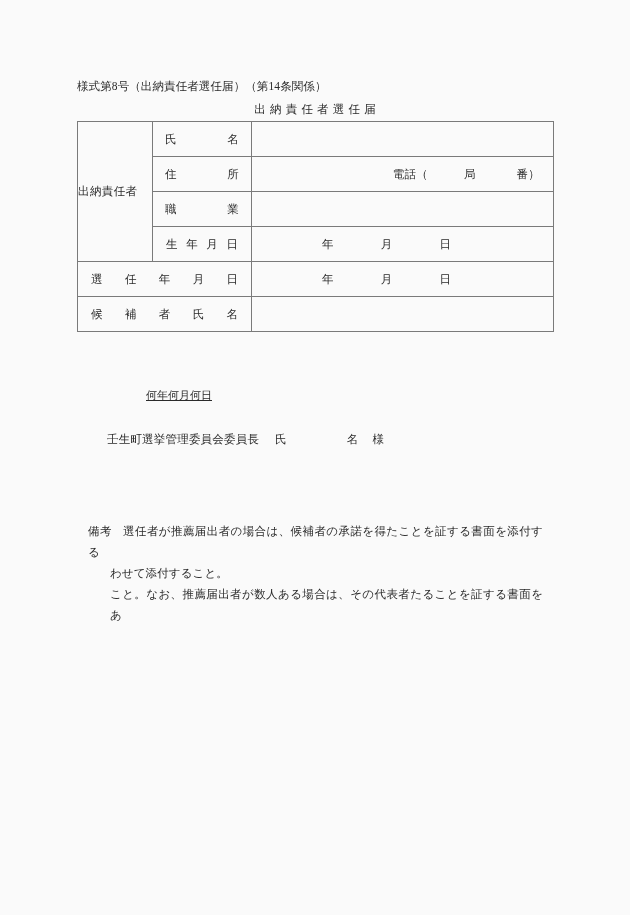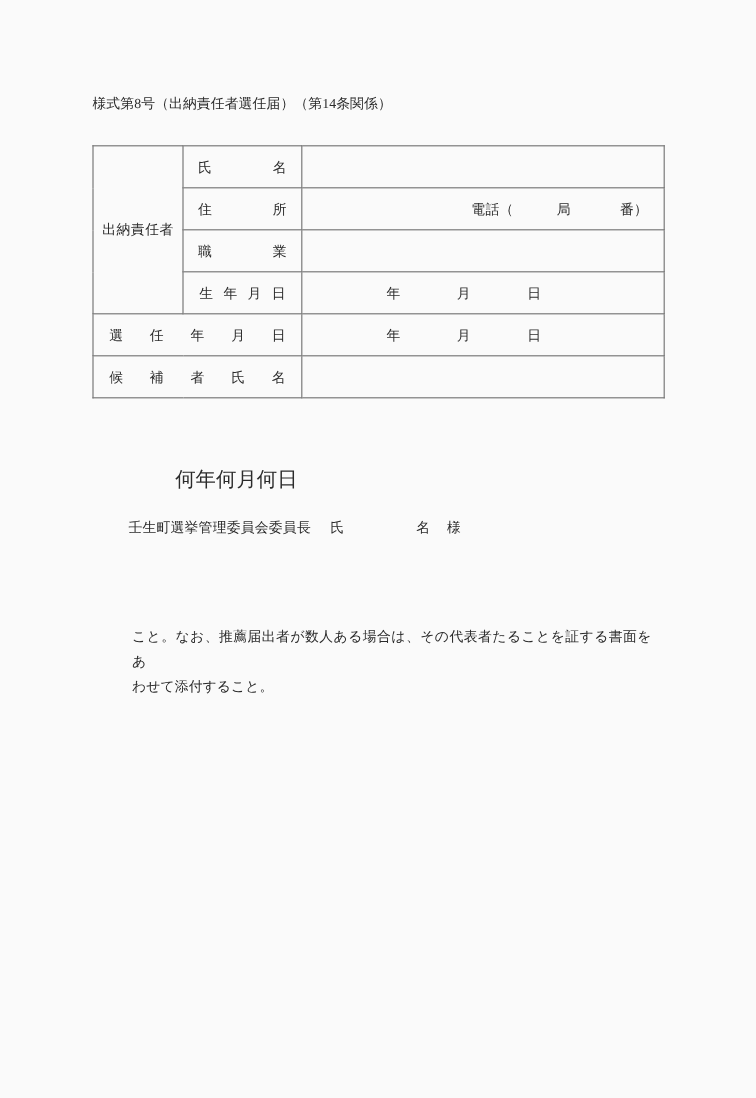--- a/index.html
+++ b/index.html
@@ -57,21 +57,20 @@
     border: 1px solid #7a7a7a;
     padding: 0;
     height: 34px;
     vertical-align: middle;
   }
   .col-a { width: 75px; }
   .col-b { width: 99px; }
   .col-c { width: 302px; }
 
   .vlabel {
-    text-align: center;
     letter-spacing: 0.4px;
   }
   .lbl {
     display: block;
     padding: 0 12px;
     text-align: justify;
     text-align-last: justify;
     letter-spacing: 0.2px;
   }
   .lbl-wide {
@@ -109,22 +108,23 @@
     line-height: 21px;
     text-indent: 35px;
     text-align: justify;
     letter-spacing: 0.15px;
   }
 
   .doc-date {
     position: absolute;
     left: 146px;
     top: 388px;
-    font-size: 17px;
-    white-space: nowrap;
+    font-size: 11px;
+    white-space: nowrap;
+    text-decoration: underline;
   }
 
   .addressee {
     position: absolute;
     left: 107px;
     top: 432px;
     font-size: 11.5px;
     white-space: nowrap;
     letter-spacing: 0.2px;
   }
@@ -172,20 +172,21 @@
   .remarks .r-line.indent { padding-left: 22px; }
   .remarks .r-head-gap { display: inline-block; width: 11px; }
 </style>
 </head>
 <body>
 
 <div class="page">
 
   <div class="form-code">様式第8号（出納責任者選任届）（第14条関係）</div>
 
+  <div class="doc-title">出納責任者選任届</div>
 
   <table class="form-table">
     <colgroup>
       <col class="col-a">
         <col class="col-b">
         <col class="col-c">
     </colgroup>
     <tbody>
       <tr>
         <td class="vlabel" rowspan="4">出納責任者</td>
@@ -233,17 +234,18 @@
     </tbody>
   </table>
 
 
   <div class="doc-date">何年何月何日</div>
 
   <div class="addressee"><span>壬生町選挙管理委員会委員長</span><span class="g1"></span><span>氏</span><span class="g2"></span><span>名</span><span class="g3"></span><span>様</span></div>
 
 
   <div class="remarks">
+    <span class="r-line"><span>備考</span><span class="r-head-gap"></span><span>選任者が推薦届出者の場合は、候補者の承諾を得たことを証する書面を添付する</span></span>
+    <span class="r-line indent">わせて添付すること。</span>
     <span class="r-line indent">こと。なお、推薦届出者が数人ある場合は、その代表者たることを証する書面をあ</span>
-    <span class="r-line indent">わせて添付すること。</span>
   </div>
 
 </div>
 
 </body></html>

